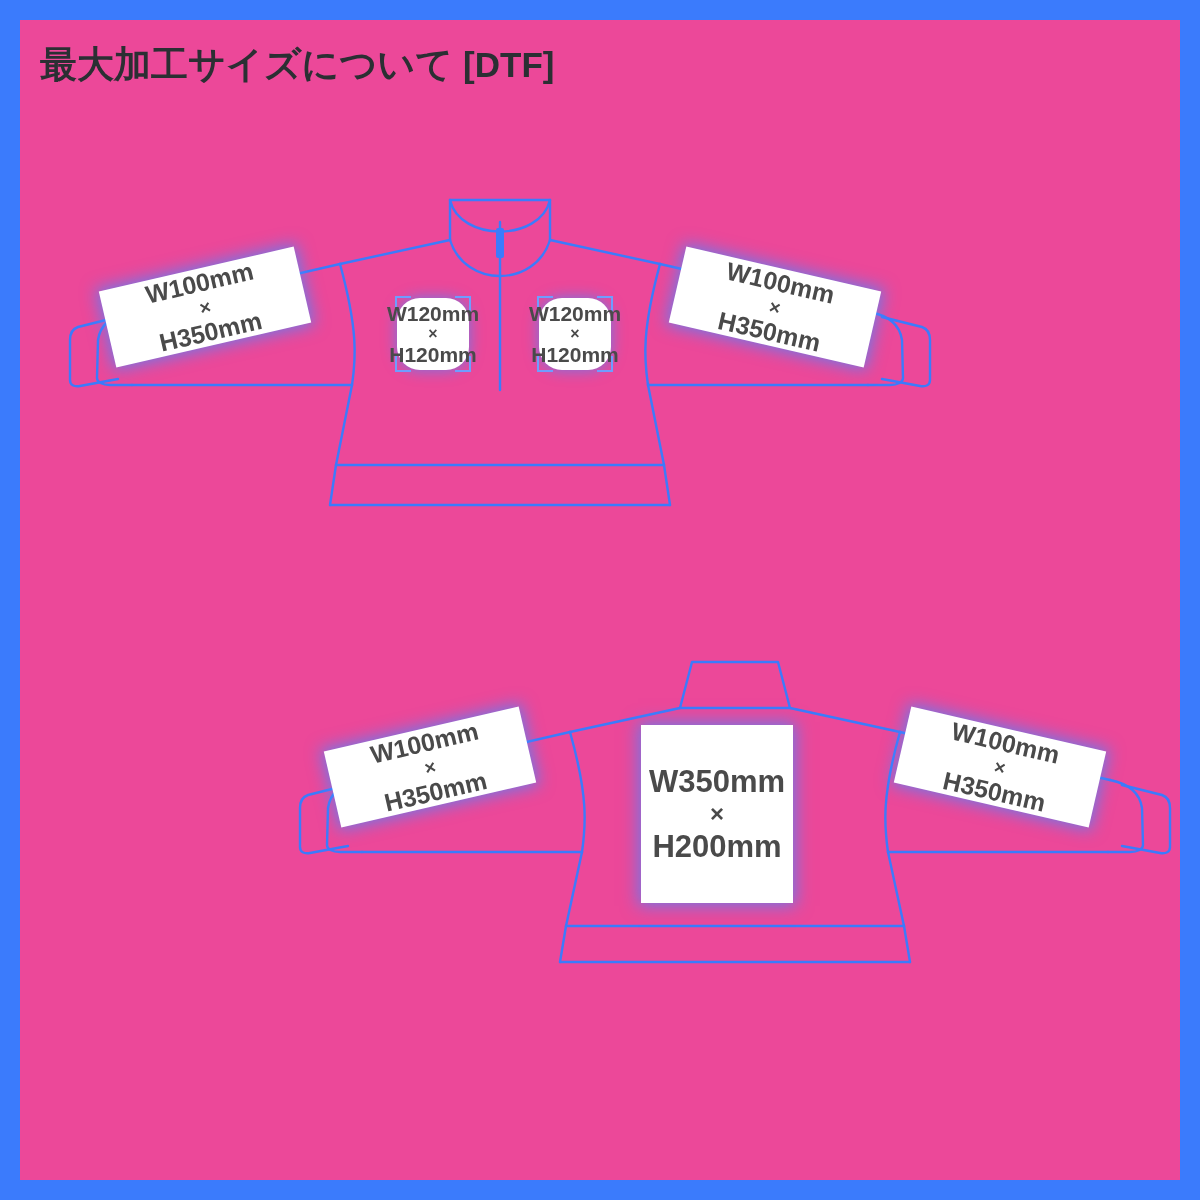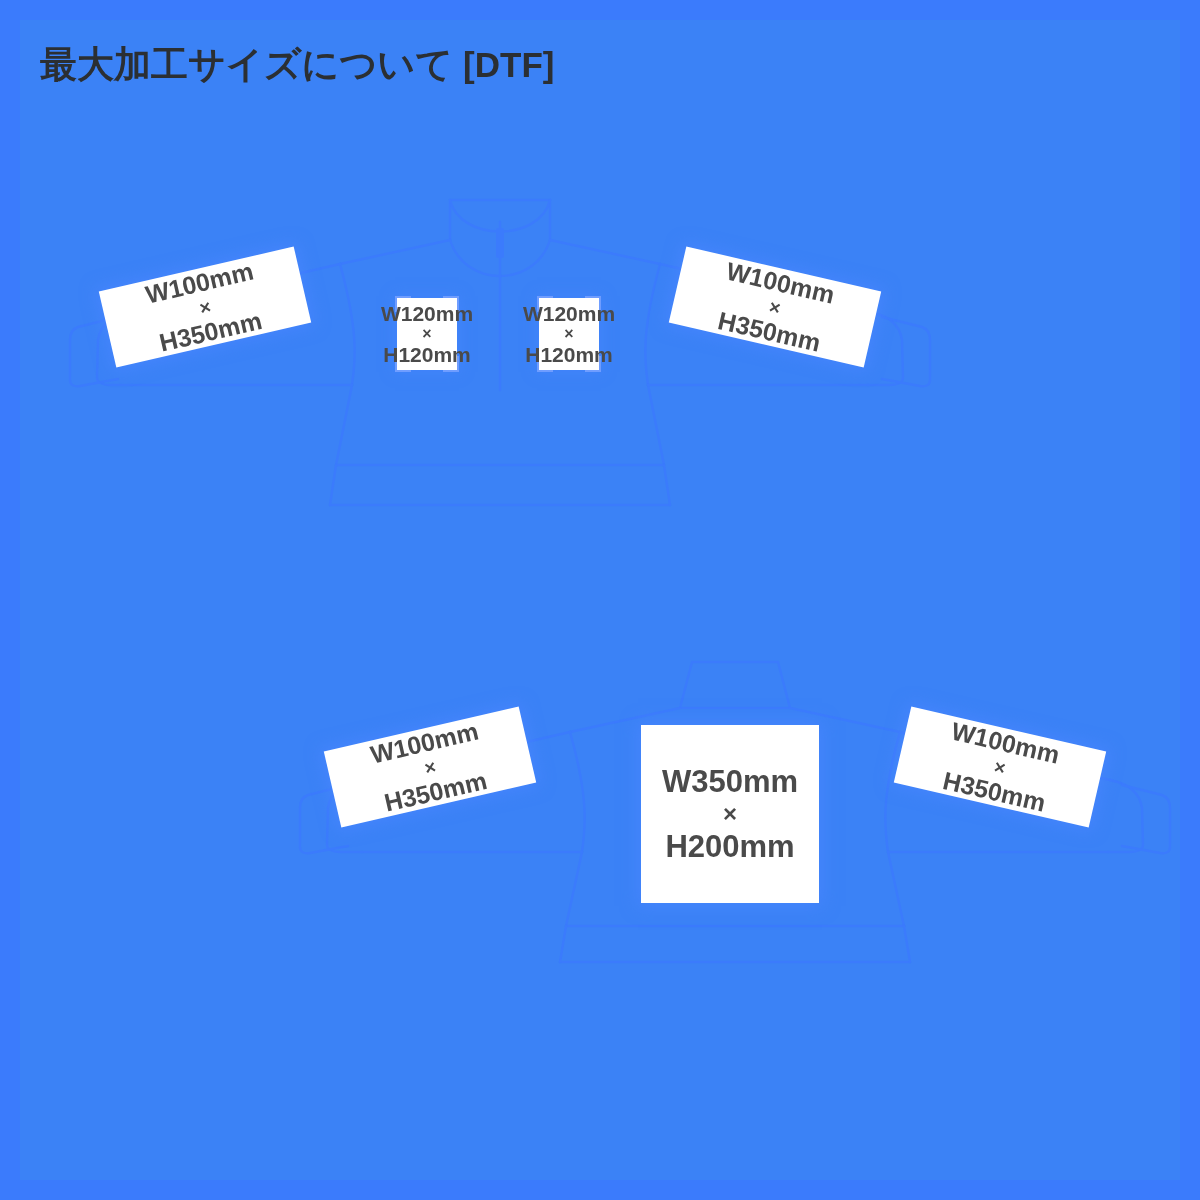--- a/index.html
+++ b/index.html
@@ -4,21 +4,21 @@
 <style>
   html, body {
     margin: 0;
     padding: 0;
     background: #ffffff;
   }
   .page {
     position: relative;
     width: 1200px;
     height: 1200px;
-    background: #3b82f6;
+    background: #ec4899;
     box-sizing: border-box;
     border: 20px solid #3b7bfc;
     overflow: hidden;
     font-family: "Liberation Sans", sans-serif;
   }
   .title {
     position: absolute;
     left: 20px;
     top: 20px;
     font-family: "DejaVu Sans", "Liberation Sans", sans-serif;
@@ -75,34 +75,34 @@
     font-weight: bold;
     color: #4a4a4a;
     line-height: 1.0;
   }
 
   
   .sleeve-area { width: 200px; height: 78px; }
   .sleeve-area .ln { font-size: 25px; }
   .sleeve-area .x  { font-size: 19px; margin: 3px 0; }
 
-  .chest-area { width: 60px; height: 72px; box-shadow: 0 0 13px 2px rgba(74,134,255,0.6); }
+  .chest-area { width: 72px; height: 72px; box-shadow: 0 0 13px 2px rgba(74,134,255,0.6); border-radius: 23px; }
   .chest-area .ln { font-size: 21px; }
   .chest-area .x  { font-size: 16px; margin: 2px 0; }
   .chest-area .lbl-wrap {
     position: absolute;
     left: 50%;
     top: 50%;
     transform: translate(-50%,-50%);
     display: flex;
     flex-direction: column;
     align-items: center;
   }
 
-  .back-area { width: 178px; height: 178px; }
+  .back-area { width: 152px; height: 178px; }
   .back-area .ln { font-size: 31px; }
   .back-area .x  { font-size: 24px; margin: 5px 0; }
 
   
   .corner {
     position: absolute;
     width: 14px;
     height: 14px;
     border-color: #6f9dff;
     border-style: solid;

